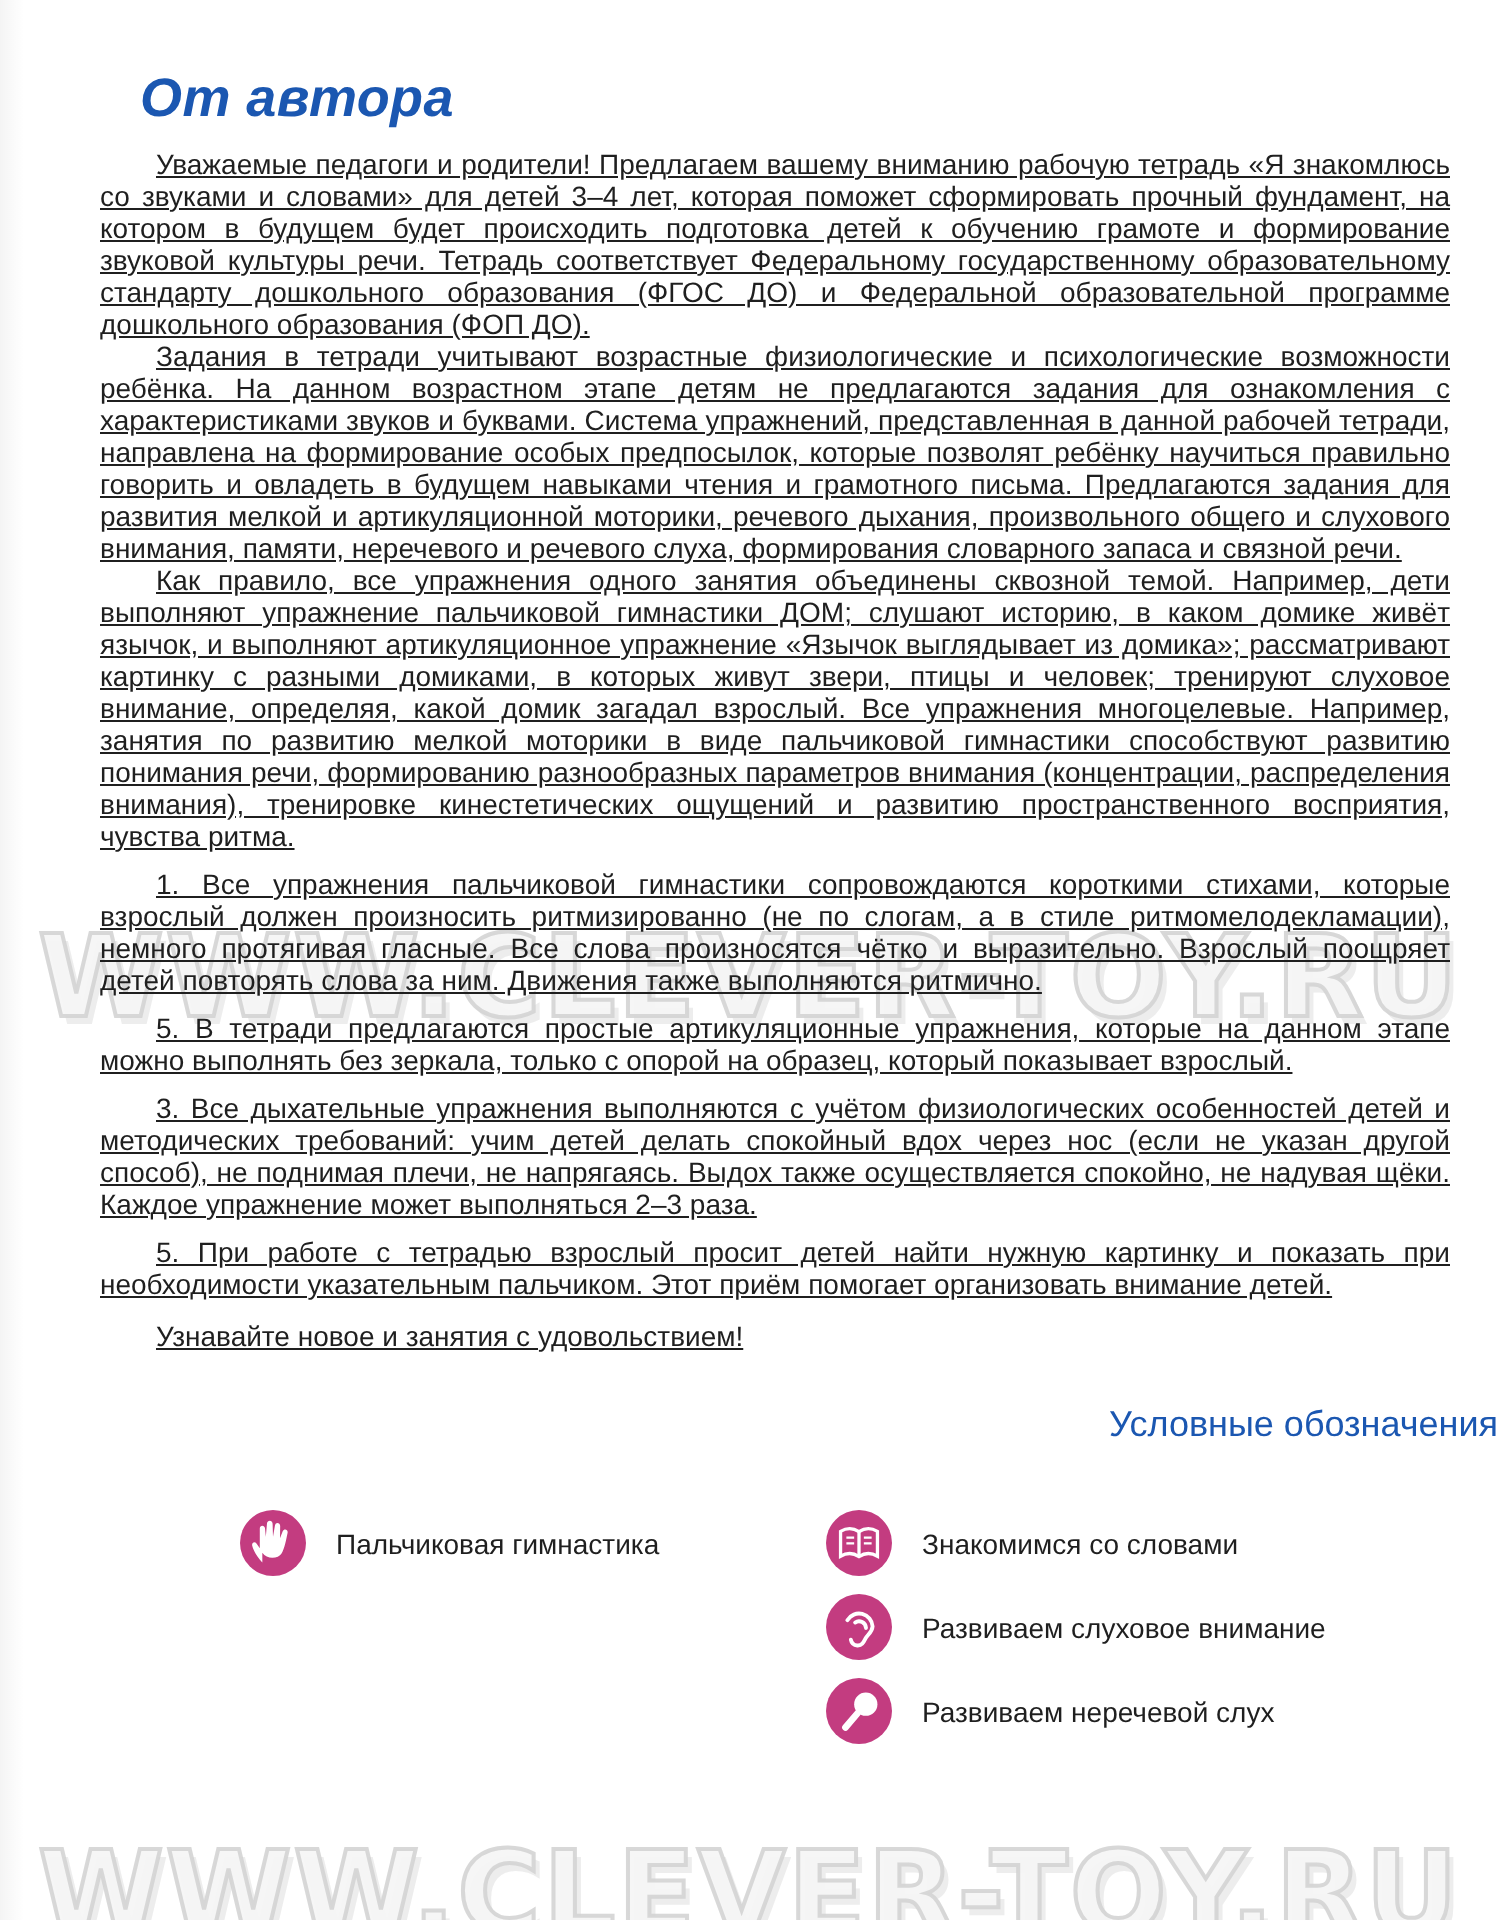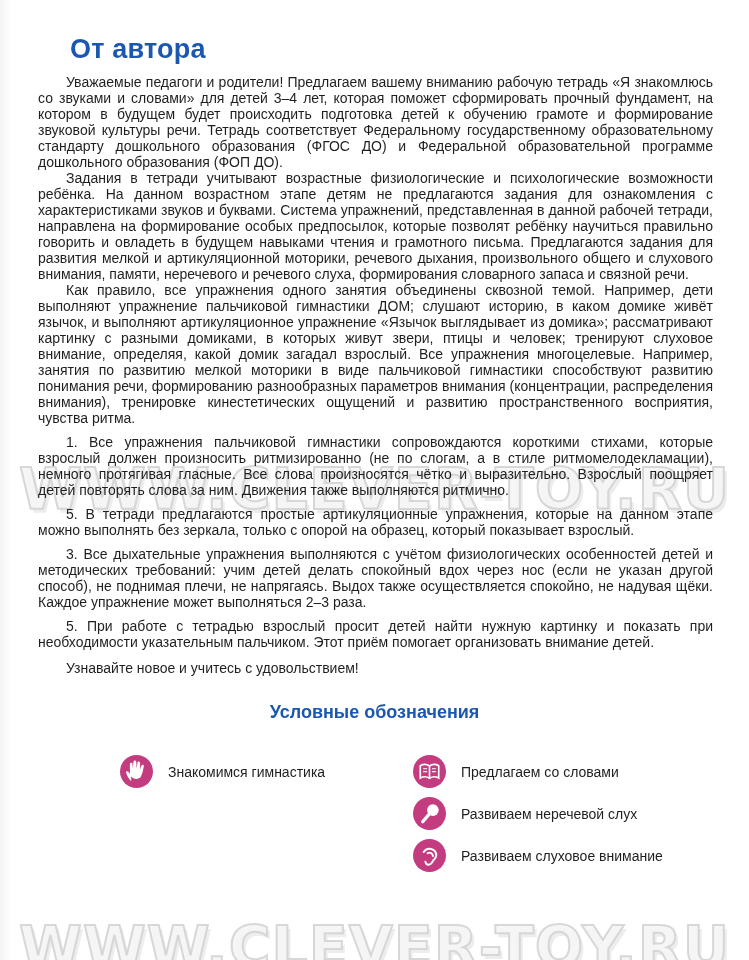--- a/index.html
+++ b/index.html
@@ -28,37 +28,39 @@
     z-index:0;user-select:none;
   }
   .wm-mid{top:456px;}
   .wm-bottom{top:914px;}
   .content{position:relative;z-index:1;}
   h1.page-title{
     margin:34px 0 0 70px;
     font-size:27px;line-height:30px;font-weight:bold;
     color:var(--heading-blue,#1b57b1);
     letter-spacing:.2px;
+    font-style:italic;
   }
   .body-text{
-    margin:10px 36px 0 38px;
+    margin:10px 36px 0 50px;
     width:675px;
     font-size:14px;line-height:16px;
     text-align:justify;
+    text-decoration:underline;
   }
   .body-text p{margin:0;text-indent:28px;}
   .methods-heading{
     font-weight:bold;margin-top:9px !important;
   }
   .method-item{margin-top:8px !important;}
   .closing{margin-top:10px !important;}
   h2.legend-title{
     margin:26px 0 0 0;
-    text-align:center;
-    font-size:18px;line-height:21px;font-weight:bold;
+    text-align:right;
+    font-size:18px;line-height:21px;font-weight:normal;
     color:var(--heading-blue,#1b57b1);
   }
   .legend{display:flex;margin:32px 0 0 120px;}
   .legend-col-left{width:293px;}
   .legend-col-right{flex:1;}
   .legend-row{display:flex;align-items:center;height:33px;margin-bottom:9px;}
   .badge{
     width:33px;height:33px;border-radius:50%;
     background:var(--icon-pink,#c33c80);
     display:inline-flex;align-items:center;justify-content:center;
@@ -81,70 +83,70 @@
       <p>Уважаемые педагоги и родители! Предлагаем вашему вниманию рабочую тетрадь «Я знакомлюсь со звуками и словами» для детей 3–4 лет, которая поможет сформировать прочный фундамент, на котором в будущем будет происходить подготовка детей к обучению грамоте и формирование звуковой культуры речи. Тетрадь соответствует Федеральному государственному образовательному стандарту дошкольного образования (ФГОС ДО) и Федеральной образовательной программе дошкольного образования (ФОП ДО).</p>
       <p>Задания в тетради учитывают возрастные физиологические и психологические возможности ребёнка. На данном возрастном этапе детям не предлагаются задания для ознакомления с характеристиками звуков и буквами. Система упражнений, представленная в данной рабочей тетради, направлена на формирование особых предпосылок, которые позволят ребёнку научиться правильно говорить и овладеть в будущем навыками чтения и грамотного письма. Предлагаются задания для развития мелкой и артикуляционной моторики, речевого дыхания, произвольного общего и слухового внимания, памяти, неречевого и речевого слуха, формирования словарного запаса и связной речи.</p>
       <p>Как правило, все упражнения одного занятия объединены сквозной темой. Например, дети выполняют упражнение пальчиковой гимнастики ДОМ; слушают историю, в каком домике живёт язычок, и выполняют артикуляционное упражнение «Язычок выглядывает из домика»; рассматривают картинку с разными домиками, в которых живут звери, птицы и человек; тренируют слуховое внимание, определяя, какой домик загадал взрослый. Все упражнения многоцелевые. Например, занятия по развитию мелкой моторики в виде пальчиковой гимнастики способствуют развитию понимания речи, формированию разнообразных параметров внимания (концентрации, распределения внимания), тренировке кинестетических ощущений и развитию пространственного восприятия, чувства ритма.</p>
 
 
       <p class="method-item">1. Все упражнения пальчиковой гимнастики сопровождаются короткими стихами, которые взрослый должен произносить ритмизированно (не по слогам, а в стиле ритмомелодекламации), немного протягивая гласные. Все слова произносятся чётко и выразительно. Взрослый поощряет детей повторять слова за ним. Движения также выполняются ритмично.</p>
       <p class="method-item">5. В тетради предлагаются простые артикуляционные упражнения, которые на данном этапе можно выполнять без зеркала, только с опорой на образец, который показывает взрослый.</p>
       <p class="method-item">3. Все дыхательные упражнения выполняются с учётом физиологических особенностей детей и методических требований: учим детей делать спокойный вдох через нос (если не указан другой способ), не поднимая плечи, не напрягаясь. Выдох также осуществляется спокойно, не надувая щёки. Каждое упражнение может выполняться 2–3 раза.</p>
       <p class="method-item">5. При работе с тетрадью взрослый просит детей найти нужную картинку и показать при необходимости указательным пальчиком. Этот приём помогает организовать внимание детей.</p>
 
-      <p class="closing">Узнавайте новое и учитесь с удовольствием!</p>
+      <p class="closing">Узнавайте новое и занятия с удовольствием!</p>
     </div>
 
     <h2 class="legend-title">Условные обозначения</h2>
 
     <div class="legend">
       <div class="legend-col-left">
 
         <div class="legend-row">
           <span class="badge">
             <svg viewBox="0 0 34 34" width="33" height="33" aria-hidden="true">
               <path fill="#fff" d="M11.5 27c-2.4-2.2-4.6-6.1-5.2-8.6-.4-1.6 1.3-2.4 2.2-1.1l1.7 2.4V9.5c0-1.9 2.5-1.9 2.7 0l.4 4.3.6-6.8c.2-2 2.8-1.9 2.9.1l.2 6.7 1-5.8c.3-1.9 2.7-1.6 2.7.3l-.1 6.2 1.4-3.5c.7-1.7 2.9-1 2.5.8-.7 3.5-1.5 7.8-3.1 10.6-1.6 2.7-7.5 3.3-9.9-.4z"></path>
             </svg>
           </span>
-          <span class="legend-label">Знакомимся гимнастика</span>
+          <span class="legend-label">Пальчиковая гимнастика</span>
         </div>
 
 
 
       </div>
       <div class="legend-col-right">
 
         <div class="legend-row">
           <span class="badge">
             <svg viewBox="0 0 34 34" width="33" height="33" aria-hidden="true" fill="none" stroke="#fff" stroke-width="1.7">
               <path d="M7.5 11c3.1-1.8 6.5-1.8 9.5.2 3-2 6.4-2 9.5-.2v12.8c-3.1-1.8-6.5-1.8-9.5.2-3-2-6.4-2-9.5-.2z"></path>
               <path d="M17 11.2v12.8"></path>
               <path d="M10.5 14.2h4M10.5 17.2h4M19.5 14.2h4M19.5 17.2h4" stroke-width="1.2"></path>
             </svg>
           </span>
-          <span class="legend-label">Предлагаем со словами</span>
+          <span class="legend-label">Знакомимся со словами</span>
+        </div>
+
+        <div class="legend-row">
+          <span class="badge">
+            <svg viewBox="0 0 34 34" width="33" height="33" aria-hidden="true" fill="none" stroke="#fff" stroke-width="2" stroke-linecap="round">
+              <path d="M11 13.5a7 7 0 0 1 13 3.2c-.2 3.1-2.6 4.2-3.7 6.3-1 2-1.8 3.7-4.2 3.5-1.8-.1-3-1.4-3.3-3"></path>
+              <path d="M15 14.7a3.6 3.6 0 0 1 5.6 2.8"></path>
+            </svg>
+          </span>
+          <span class="legend-label">Развиваем слуховое внимание</span>
         </div>
 
         <div class="legend-row">
           <span class="badge">
             <svg viewBox="0 0 34 34" width="33" height="33" aria-hidden="true">
               <circle cx="20.5" cy="13.5" r="6" fill="#fff"></circle>
               <path d="M16.2 18.2 10 25.5" stroke="#fff" stroke-width="3.4" stroke-linecap="round" fill="none"></path>
             </svg>
           </span>
           <span class="legend-label">Развиваем неречевой слух</span>
         </div>
 
-        <div class="legend-row">
-          <span class="badge">
-            <svg viewBox="0 0 34 34" width="33" height="33" aria-hidden="true" fill="none" stroke="#fff" stroke-width="2" stroke-linecap="round">
-              <path d="M11 13.5a7 7 0 0 1 13 3.2c-.2 3.1-2.6 4.2-3.7 6.3-1 2-1.8 3.7-4.2 3.5-1.8-.1-3-1.4-3.3-3"></path>
-              <path d="M15 14.7a3.6 3.6 0 0 1 5.6 2.8"></path>
-            </svg>
-          </span>
-          <span class="legend-label">Развиваем слуховое внимание</span>
-        </div>
-
       </div>
     </div>
 
   </div>
 </div>
 
 </body></html>

